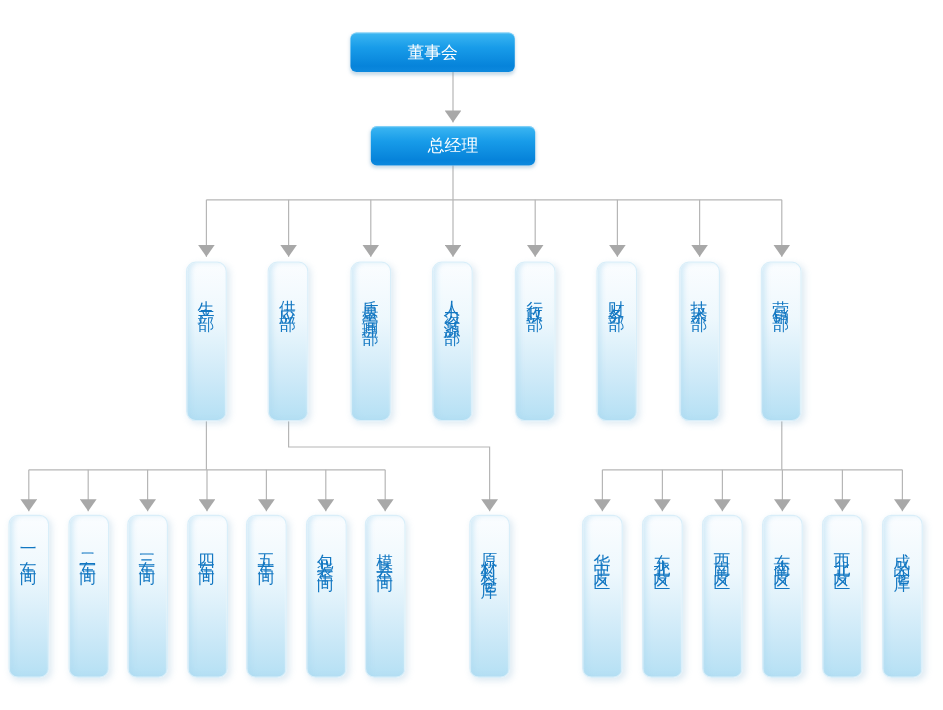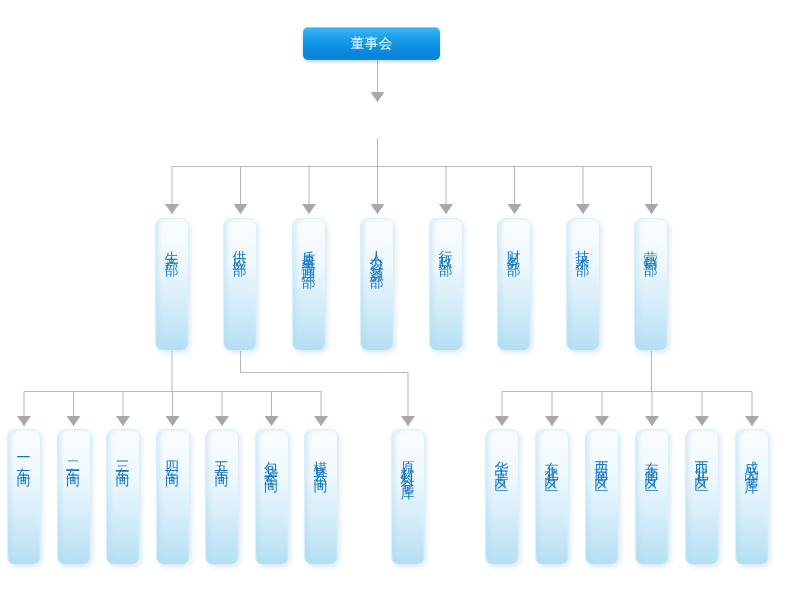--- a/index.html
+++ b/index.html
@@ -84,24 +84,27 @@
       <line x1="502" y1="391.5" x2="752" y2="391.5"></line>
       <line x1="502" y1="391.5" x2="502" y2="426" marker-end="url(#arrow)"></line>
       <line x1="552" y1="391.5" x2="552" y2="426" marker-end="url(#arrow)"></line>
       <line x1="602" y1="391.5" x2="602" y2="426" marker-end="url(#arrow)"></line>
       <line x1="652" y1="391.5" x2="652" y2="426" marker-end="url(#arrow)"></line>
       <line x1="702" y1="391.5" x2="702" y2="426" marker-end="url(#arrow)"></line>
       <line x1="752" y1="391.5" x2="752" y2="426" marker-end="url(#arrow)"></line>
     </g>
   </svg>
 
-  <div class="hnode" style="left:303px;top:27px">
+  <div class="hnode" style="left:292px;top:27px">
     <span>董事会</span>
   </div>
 
+  <div class="hnode" style="left:309px;top:105px">
+    <span>总经理</span>
+  </div>
 
   <div class="vnode dept" style="left:155px">
     <span class="vtext">生产部</span>
   </div>
   <div class="vnode dept" style="left:223px">
     <span class="vtext">供应部</span>
   </div>
   <div class="vnode dept" style="left:292px">
     <span class="vtext">质量管理部</span>
   </div>

